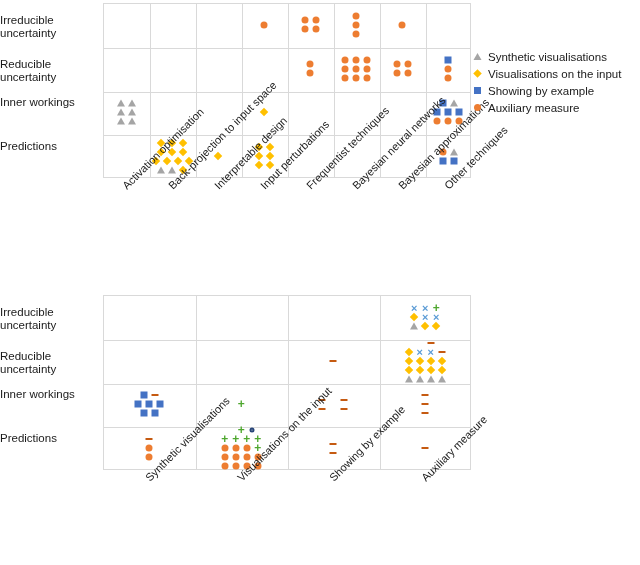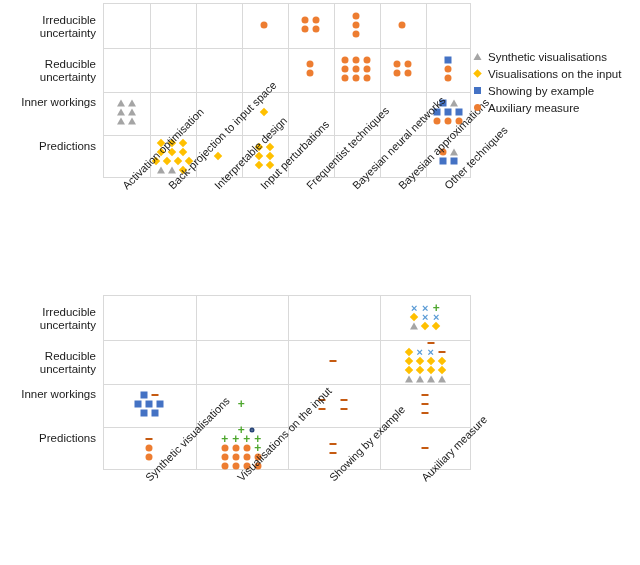--- a/index.html
+++ b/index.html
@@ -28,21 +28,21 @@
   .ylabels {
     position: absolute;
     left: 0;
     width: 100px;
     text-align: right;
   }
   .ylabel {
     position: absolute;
     right: 4px;
     width: 96px;
-    text-align: right;
+    text-align: left;
     font-size: 11.5px;
     line-height: 13px;
     color: #1a1a1a;
   }
 
   
   .grid {
     position: absolute;
     border: 1px solid #d9d9d9;
     box-sizing: border-box;

